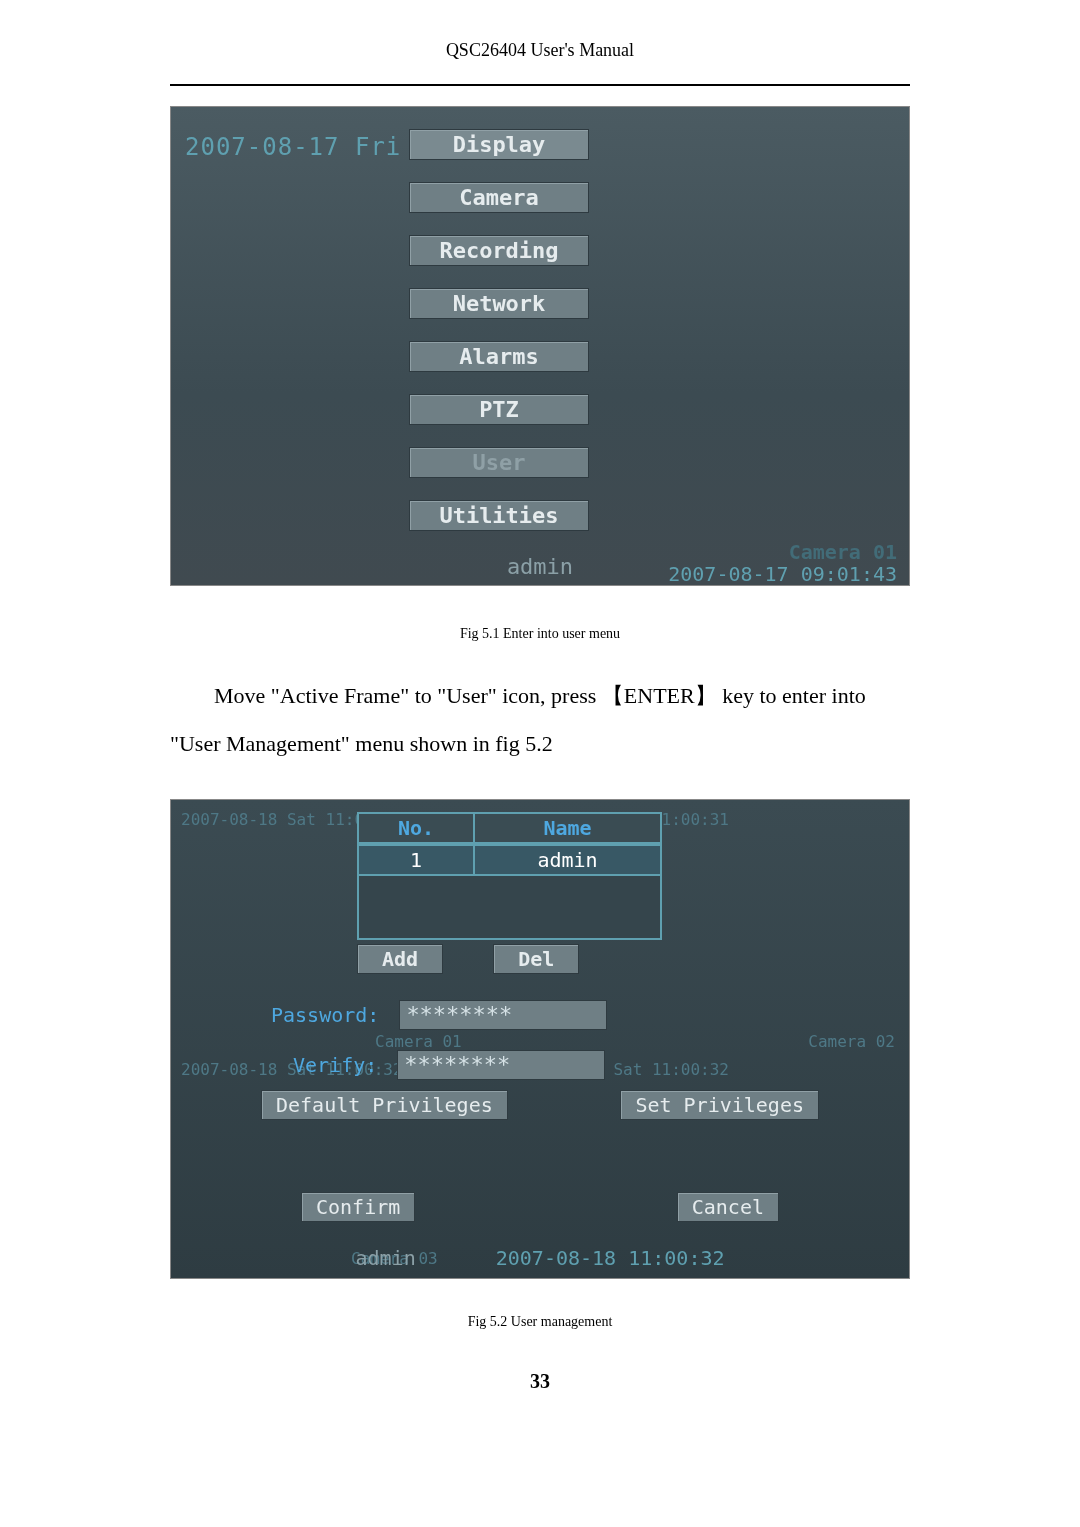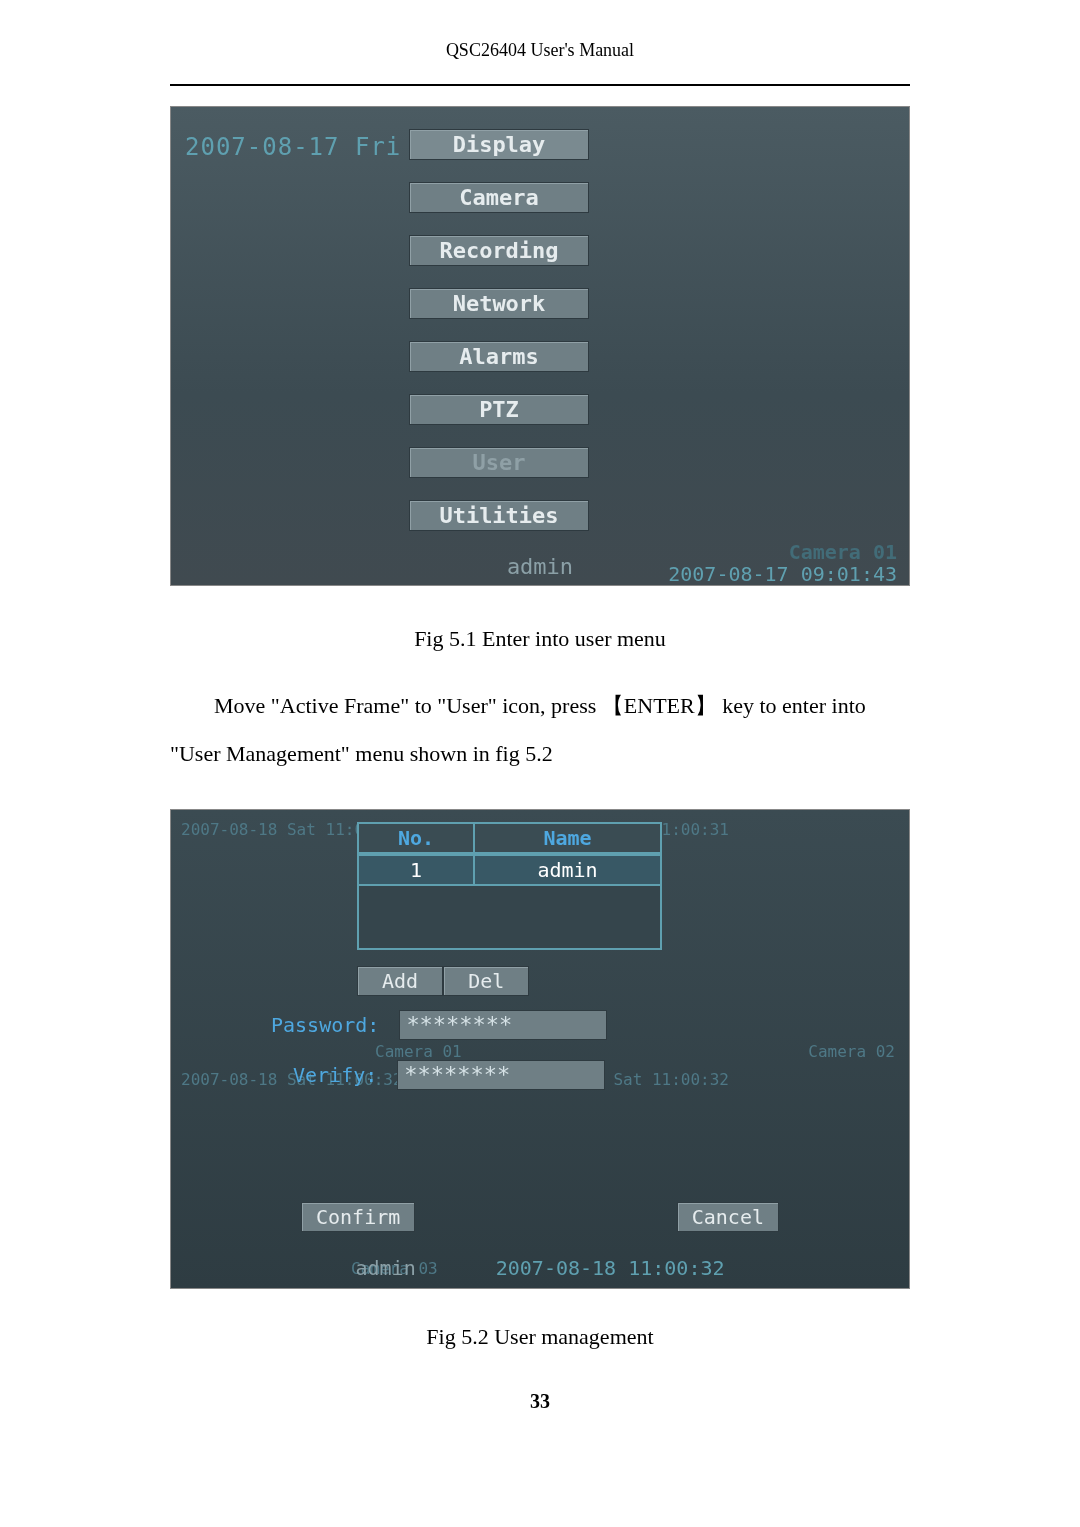--- a/index.html
+++ b/index.html
@@ -78,21 +78,21 @@
     bottom: 0;
     font-family: monospace;
     font-size: 20px;
     text-align: right;
     line-height: 1.1;
   }
   .dvr-corner .cam { color: #426c78; font-weight: bold; }
   .dvr-corner .clk { color: #5fa0b0; }
   .caption {
     text-align: center;
-    font-size: 22px;
+    font-size: 14px;
     margin: 35px 0 30px 0;
   }
   .para {
     font-size: 22px;
     line-height: 2.2;
     text-indent: 2em;
     margin: 0 0 30px 0;
   }
   .usr-screen {
     width: 100%;
@@ -135,23 +135,25 @@
   .tbl-head { color: #4ea8e0; font-weight: bold; }
   .tbl-sel .tbl-cell { background: #385865; color: #fff; }
   .empty-rows {
     border: 2px solid #5fa0b0;
     border-top: none;
     height: 62px;
     background: #35454c;
   }
   .mid-btns {
     position: absolute;
-    top: 156px;
+    top: 144px;
     left: 186px;
     display: flex;
+    gap: 50px;
+    font-weight: bold;
   }
   .btn {
     background: #6f7f85;
     color: #e6ecee;
     border: 1px solid #2e3a40;
     text-align: center;
     font-size: 20px;
     padding: 2px 24px;
     box-shadow: inset 1px 1px 0 #90a0a6;
   }
@@ -277,20 +279,24 @@
 
   <div class="frow" style="top:200px;">
     <span>Password:</span>
     <div class="field">********</div>
   </div>
   <div class="frow" style="top:250px;text-align:center;">
     <span style="margin-left:22px;">Verify:</span>
     <div class="field">********</div>
   </div>
 
+  <div class="priv-row">
+    <div class="wide-btn">Default Privileges</div>
+    <div class="wide-btn">Set Privileges</div>
+  </div>
 
   <div class="bot-row">
     <div class="wide-btn">Confirm</div>
     <div class="wide-btn">Cancel</div>
   </div>
 
   <div class="usr-bar">
     <span>admin</span>
     <span class="clk">2007-08-18 11:00:32</span>
   </div>

